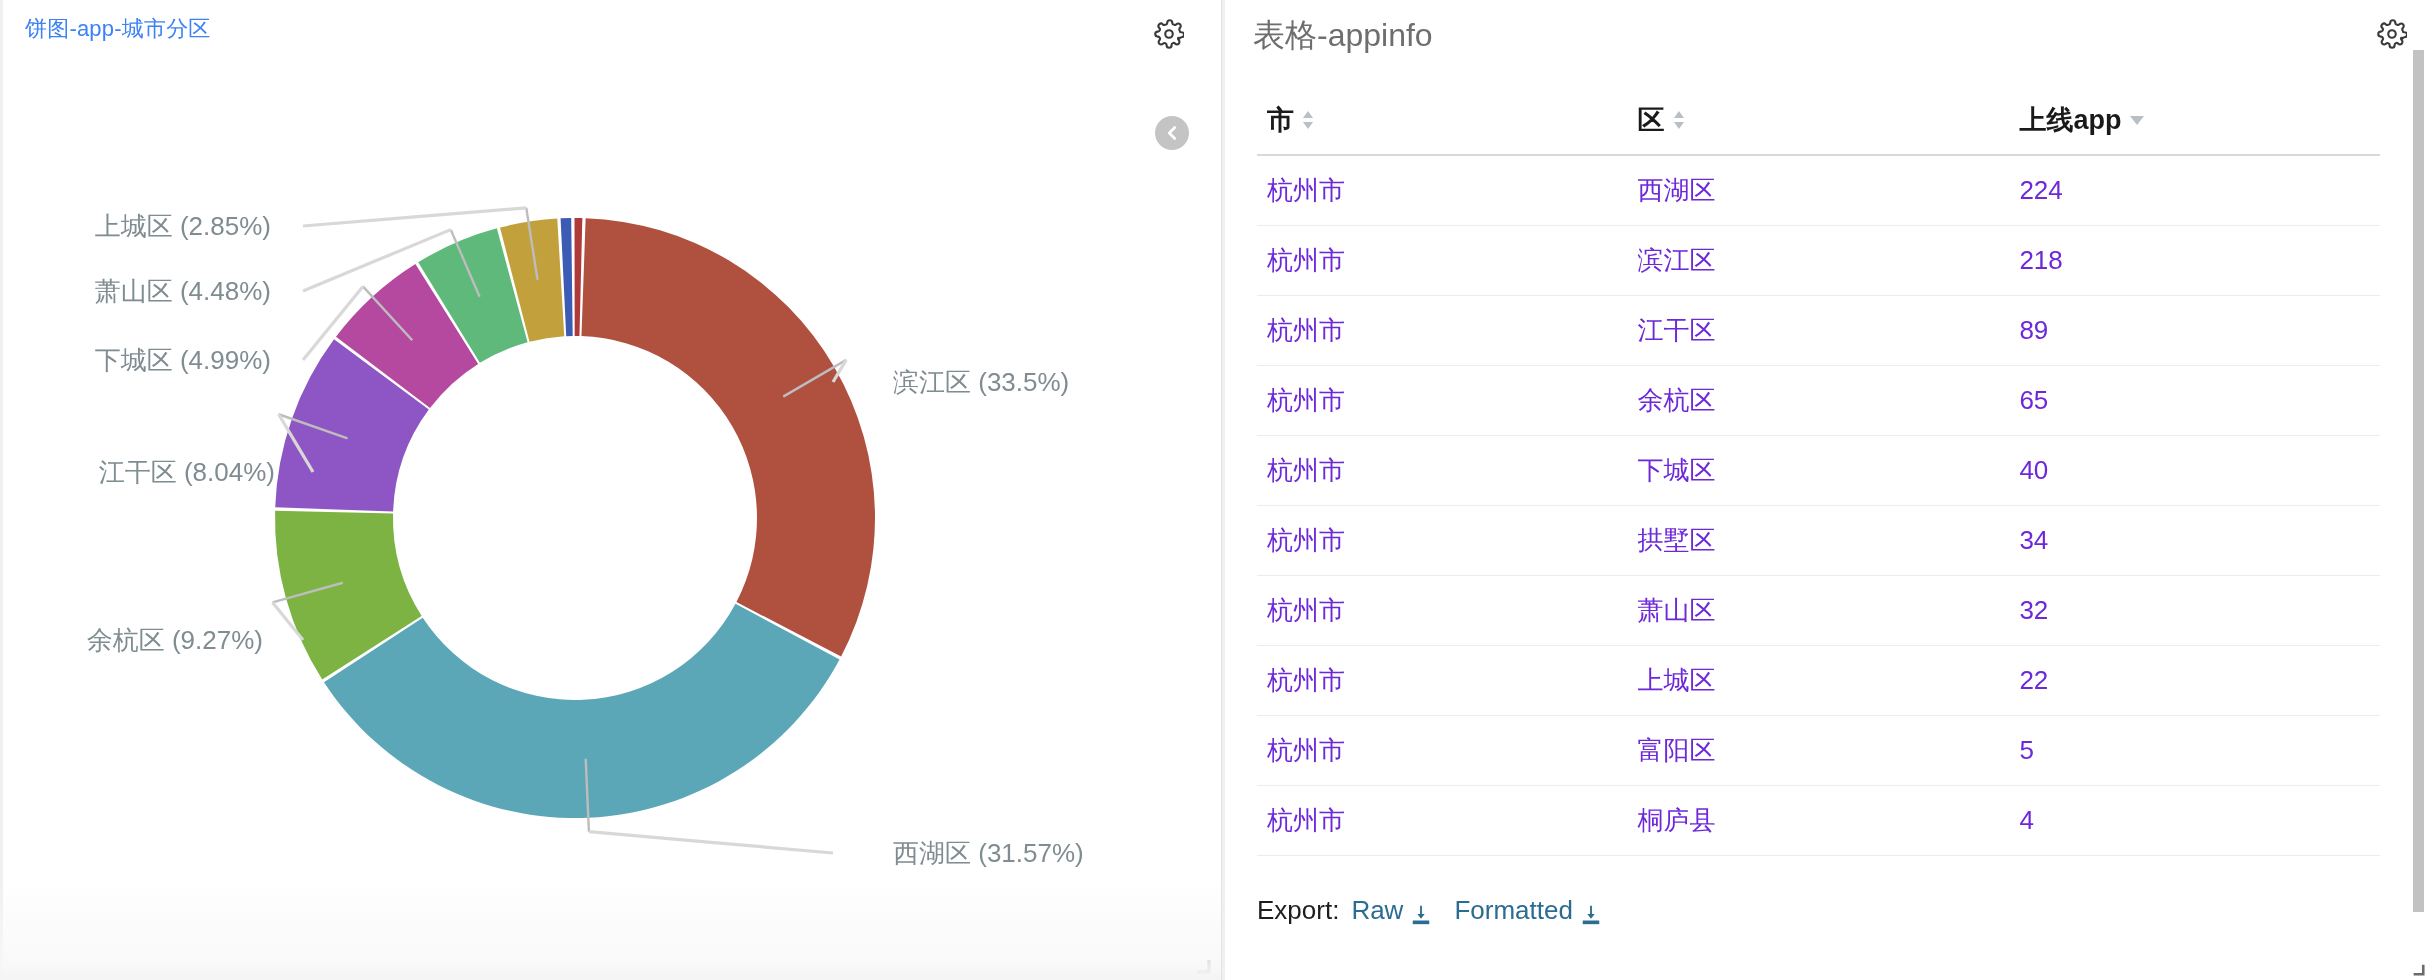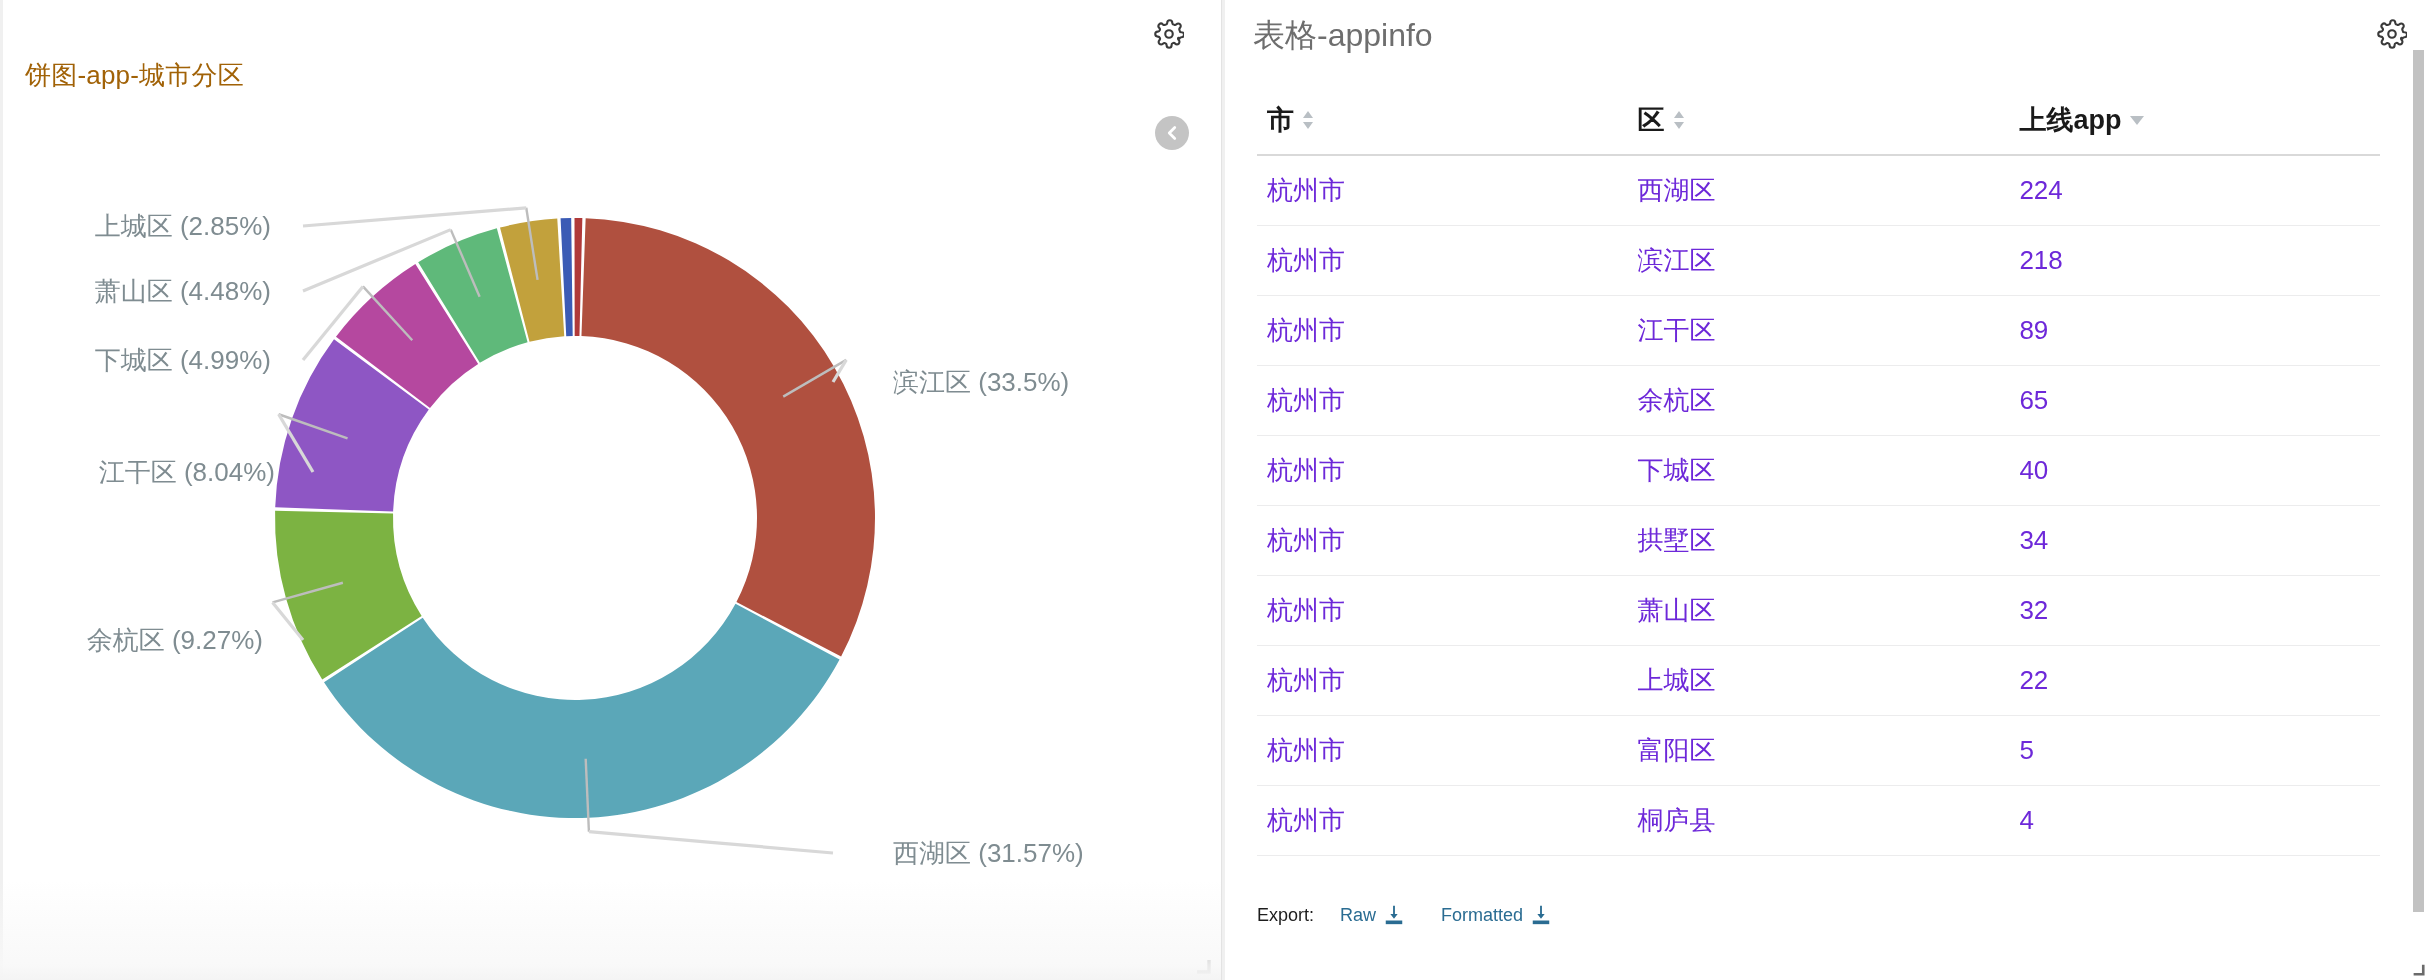--- a/index.html
+++ b/index.html
@@ -41,25 +41,24 @@
   .panel-left-inner {
     position: absolute;
     inset: 0;
     border-left: 3px solid #f0f0f0;
   }
 
   .card-title {
     position: absolute;
     top: 14px;
     left: 22px;
-    font-size: 26px;
-    color: #a16207;
+    font-size: 22px;
+    color: #3b82f6;
     letter-spacing: .2px;
     white-space: nowrap;
-    margin-top: 44px;
   }
 
   .gear-btn {
     position: absolute;
     width: 36px; height: 36px;
     cursor: pointer;
     display: flex; align-items: center; justify-content: center;
   }
   .gear-left { top: 16px; left: 1148px; }
   .gear-right { top: 16px; right: 18px; }
@@ -176,22 +175,22 @@
 
   .sort-both { display:block; }
   .sort-desc { display:block; }
 
   .export-bar {
     position: absolute;
     left: 32px;
     bottom: 54px;
     display: flex;
     align-items: center;
-    gap: 14px;
-    font-size: 18px;
+    gap: 0;
+    font-size: 26px;
     color: #1d1d1d;
     white-space: nowrap;
   }
   .export-bar .exp-label { margin-right: 12px; }
   .export-link {
     color: #2a6c92;
     text-decoration: none;
     display: inline-flex;
     align-items: flex-end;
     gap: 7px;

